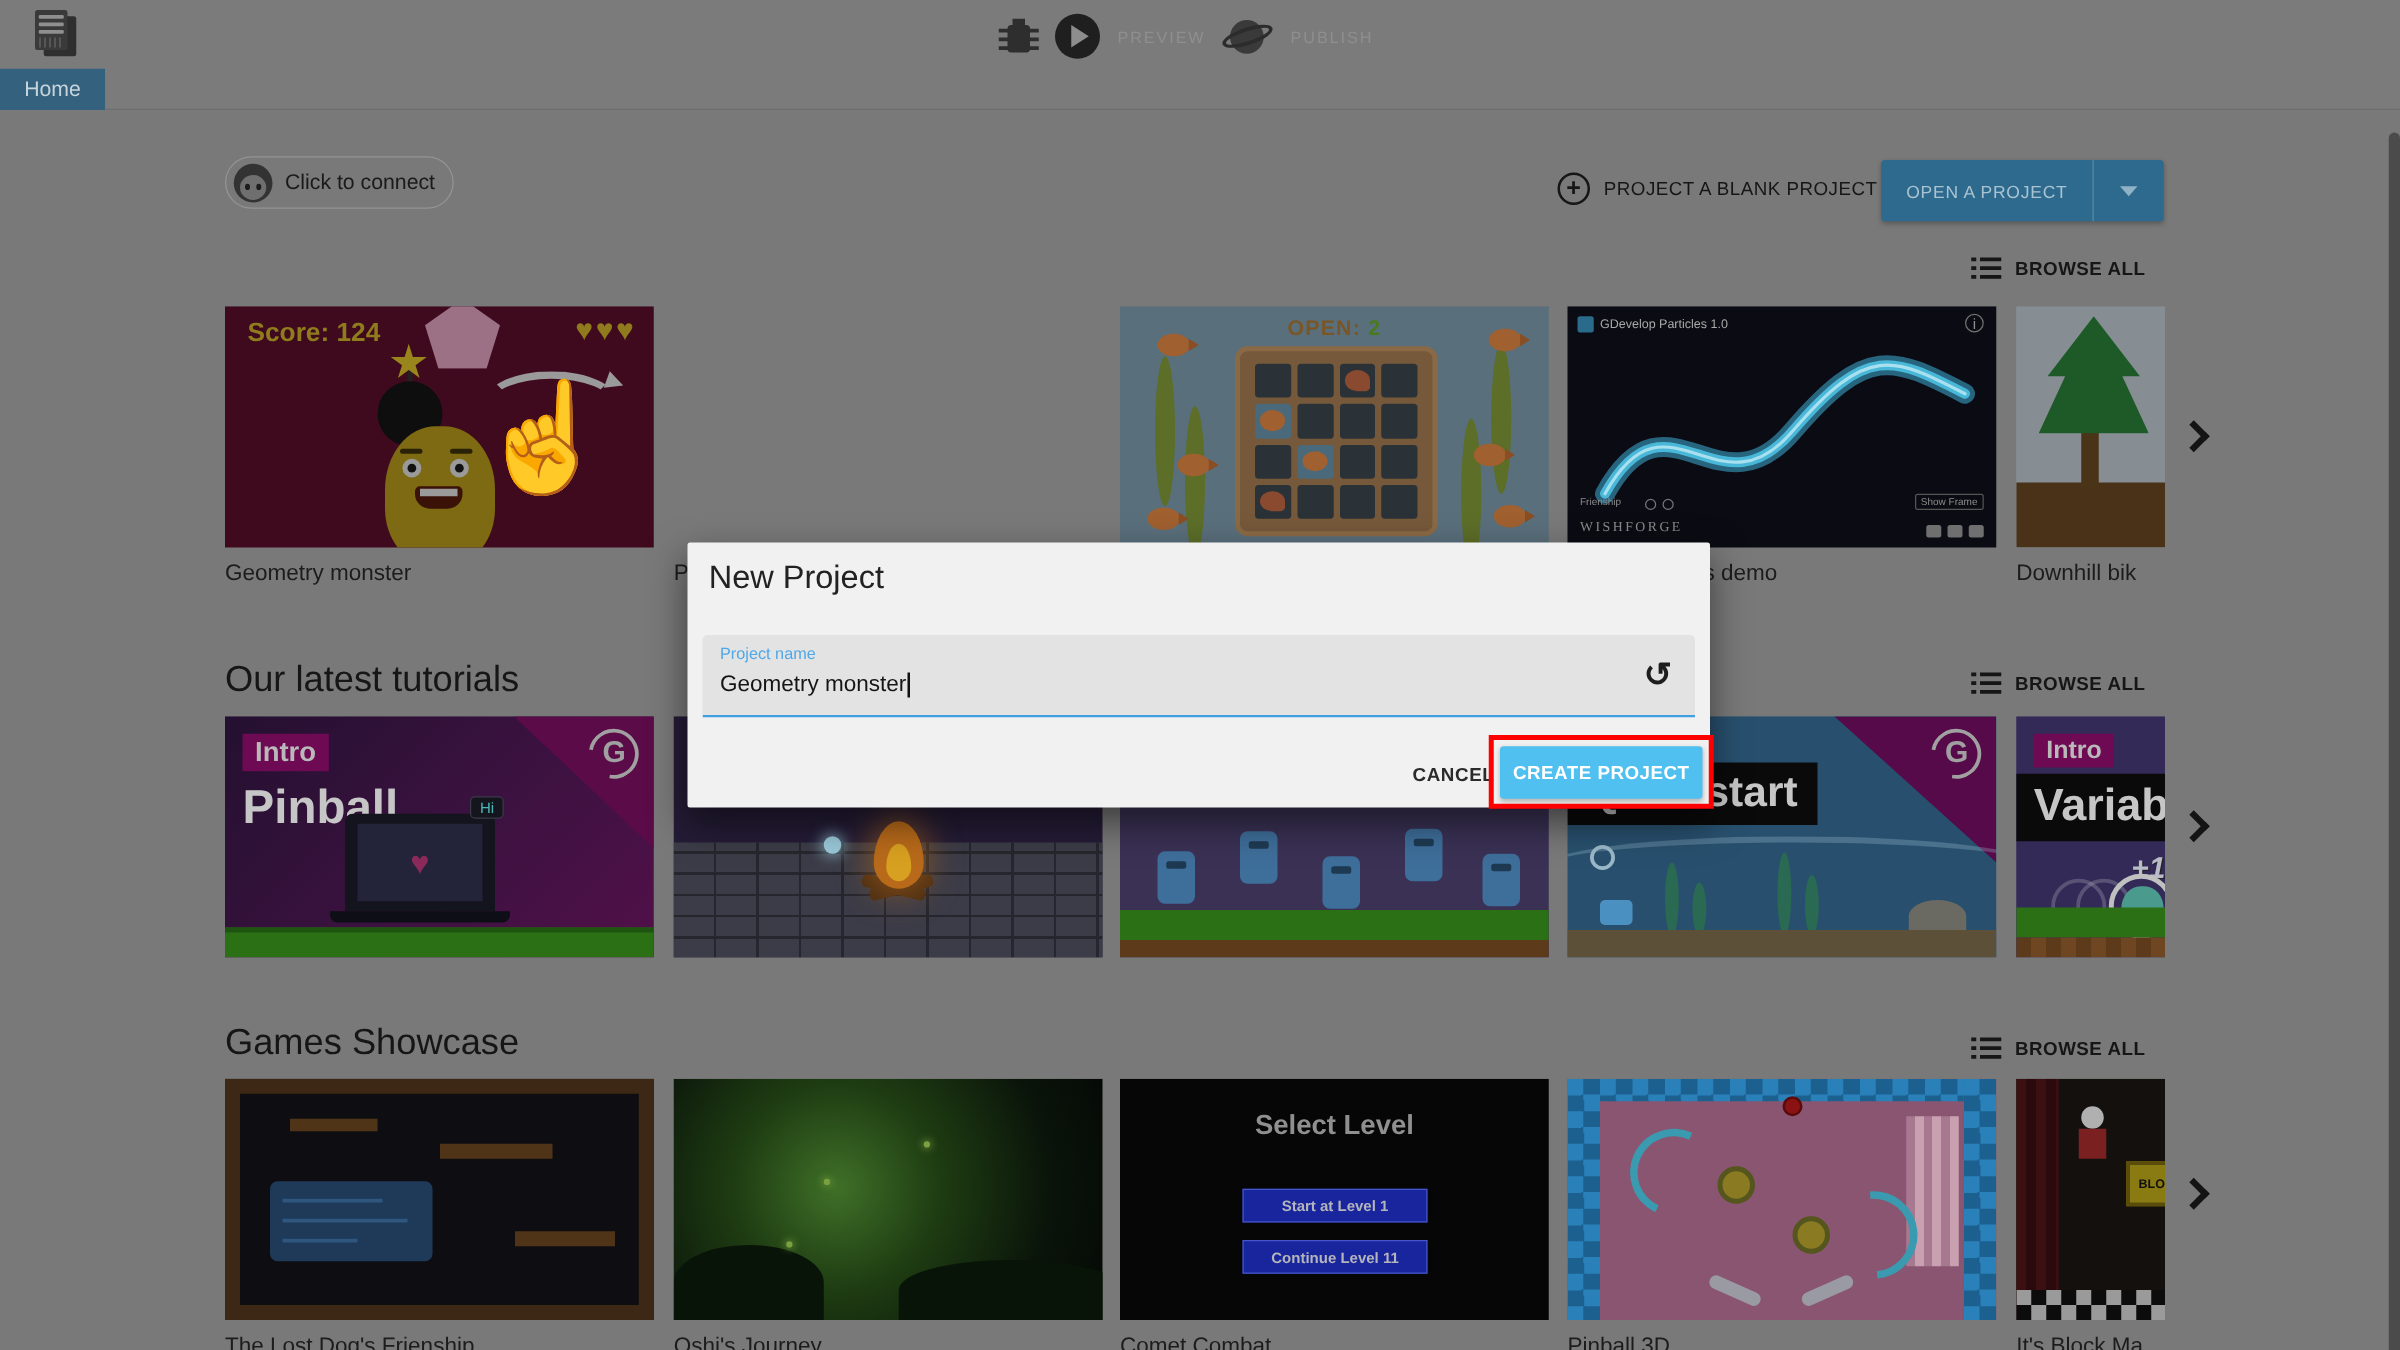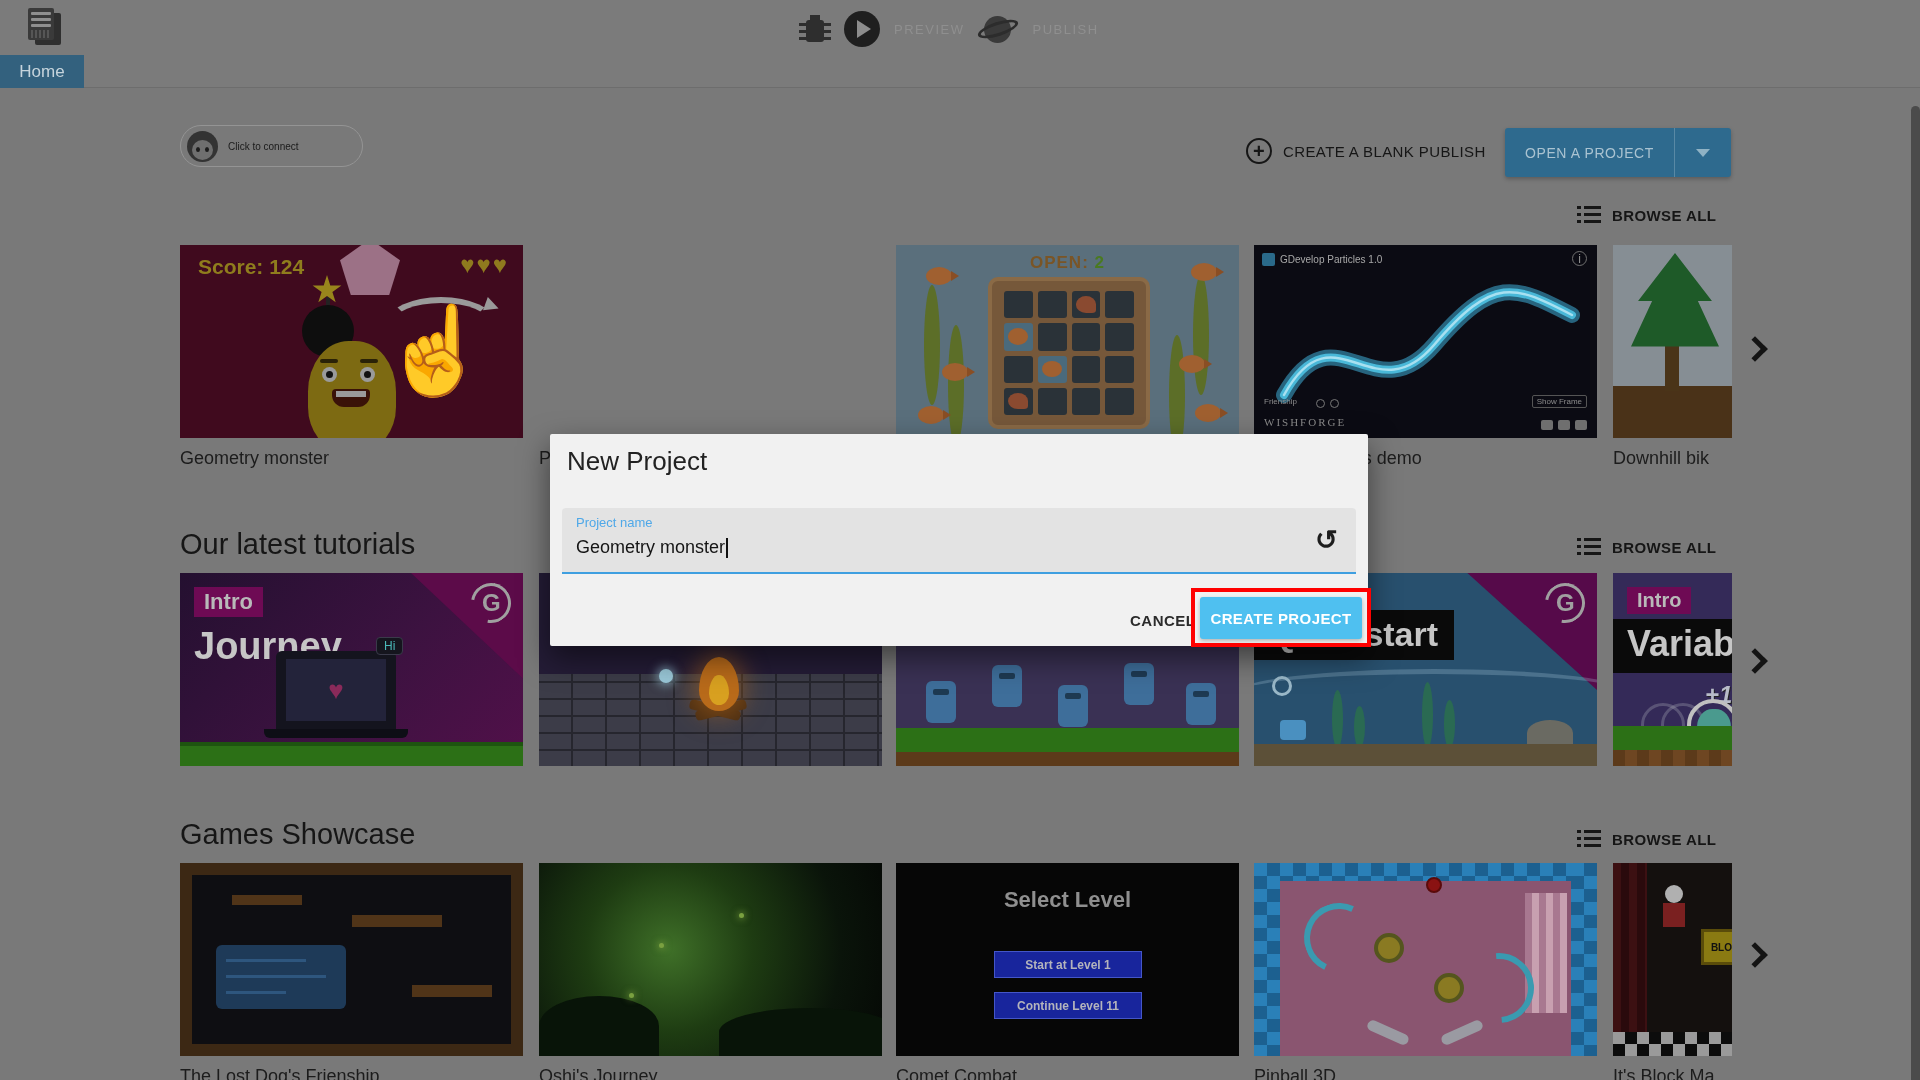--- a/index.html
+++ b/index.html
@@ -20,21 +20,21 @@
   .bug-head{position:absolute;left:10px;top:3px;width:10px;height:7px;background:#2e2e2e;}
   .bug-leg{position:absolute;width:8px;height:3px;background:#2e2e2e;}
   .play-circle{width:36px;height:36px;border-radius:50%;background:#1f1f1f;display:flex;align-items:center;justify-content:center;}
   .play-tri{width:0;height:0;border-left:14px solid #8d8d8d;border-top:9px solid transparent;border-bottom:9px solid transparent;margin-left:4px;}
   .tool-label{color:#8f8f8f;font-size:13px;letter-spacing:1.5px;}
   .planet{position:relative;width:40px;height:36px;}
   .planet-ball{position:absolute;left:6px;top:5px;width:27px;height:27px;border-radius:50%;background:#3a3a3a;}
   .planet-ring{position:absolute;left:-1px;top:11px;width:42px;height:14px;border:3px solid #2c2c2c;border-radius:50%;transform:rotate(-18deg);}
 
   
-  .connect-pill{position:absolute;left:180px;top:125px;width:183px;height:42px;border:1px solid #949494;border-radius:21px;display:flex;align-items:center;gap:10px;padding-left:6px;color:#1a1a1a;font-size:10px;}
+  .connect-pill{position:absolute;left:180px;top:125px;width:183px;height:42px;border:1px solid #949494;border-radius:21px;display:flex;align-items:center;gap:10px;padding-left:6px;color:#1a1a1a;font-size:17px;}
   .avatar{width:31px;height:31px;border-radius:50%;background:#333;position:relative;overflow:hidden;}
   .avatar-face{position:absolute;left:5px;top:9px;width:21px;height:20px;border-radius:50%;background:#6f6f6f;}
   .avatar-eye{position:absolute;top:16px;width:4px;height:5px;border-radius:50%;background:#1c1c1c;}
   .blank-project{position:absolute;left:1246px;top:138px;display:flex;align-items:center;gap:11px;color:#161616;font-size:15px;letter-spacing:.4px;}
   .plus-circle{width:26px;height:26px;border:2.5px solid #161616;border-radius:50%;display:flex;align-items:center;justify-content:center;font-size:20px;font-weight:bold;color:#161616;line-height:1;}
   .open-btn{position:absolute;left:1505px;top:128px;width:226px;height:49px;background:#2e6a8e;border-radius:3px;display:flex;align-items:center;color:#aac3d1;font-size:14px;letter-spacing:.6px;box-shadow:0 2px 4px rgba(0,0,0,.25);}
   .open-btn .label{flex:1;text-align:center;}
   .open-sep{width:1px;height:49px;background:rgba(170,195,209,.35);}
   .caret-down{width:0;height:0;border-left:7px solid transparent;border-right:7px solid transparent;border-top:8px solid #8fb2c4;margin:0 21px;}
 
@@ -245,21 +245,21 @@
   <div class="connect-pill">
     <div class="avatar">
       <div class="avatar-face"></div>
       <div class="avatar-eye" style="left:9px"></div>
       <div class="avatar-eye" style="left:18px"></div>
     </div>
     <span>Click to connect</span>
   </div>
   <div class="blank-project">
     <div class="plus-circle">+</div>
-    <span>CREATE A BLANK PUBLISH</span>
+    <span>PROJECT A BLANK PROJECT</span>
   </div>
   <div class="open-btn">
     <span class="label">OPEN A PROJECT</span>
     <div class="open-sep"></div>
     <div class="caret-down"></div>
   </div>
 
   <div class="browse" style="left:1577px;top:206px">
     <div class="browse-icon">
       <b style="top:0"></b>
@@ -388,21 +388,21 @@
   </div>
 
   <div class="carousel" style="top:573px;height:193px">
 
     <div class="tile t-intro1" style="left:0">
       <div class="intro-corner"></div>
       <div class="g-logo">
           <span>G</span>
         </div>
       <div class="intro-tag">Intro</div>
-      <div class="intro-word">Journey</div>
+      <div class="intro-word">Pinball</div>
       <div class="laptop">
           <div class="laptop-screen">♥</div>
         </div>
       <div class="laptop-base"></div>
       <div class="hi-bubble">Hi</div>
       <div class="intro-grass"></div>
     </div>
 
     <div class="tile t-fire" style="left:359px">
       <div class="fire-wall"></div>

